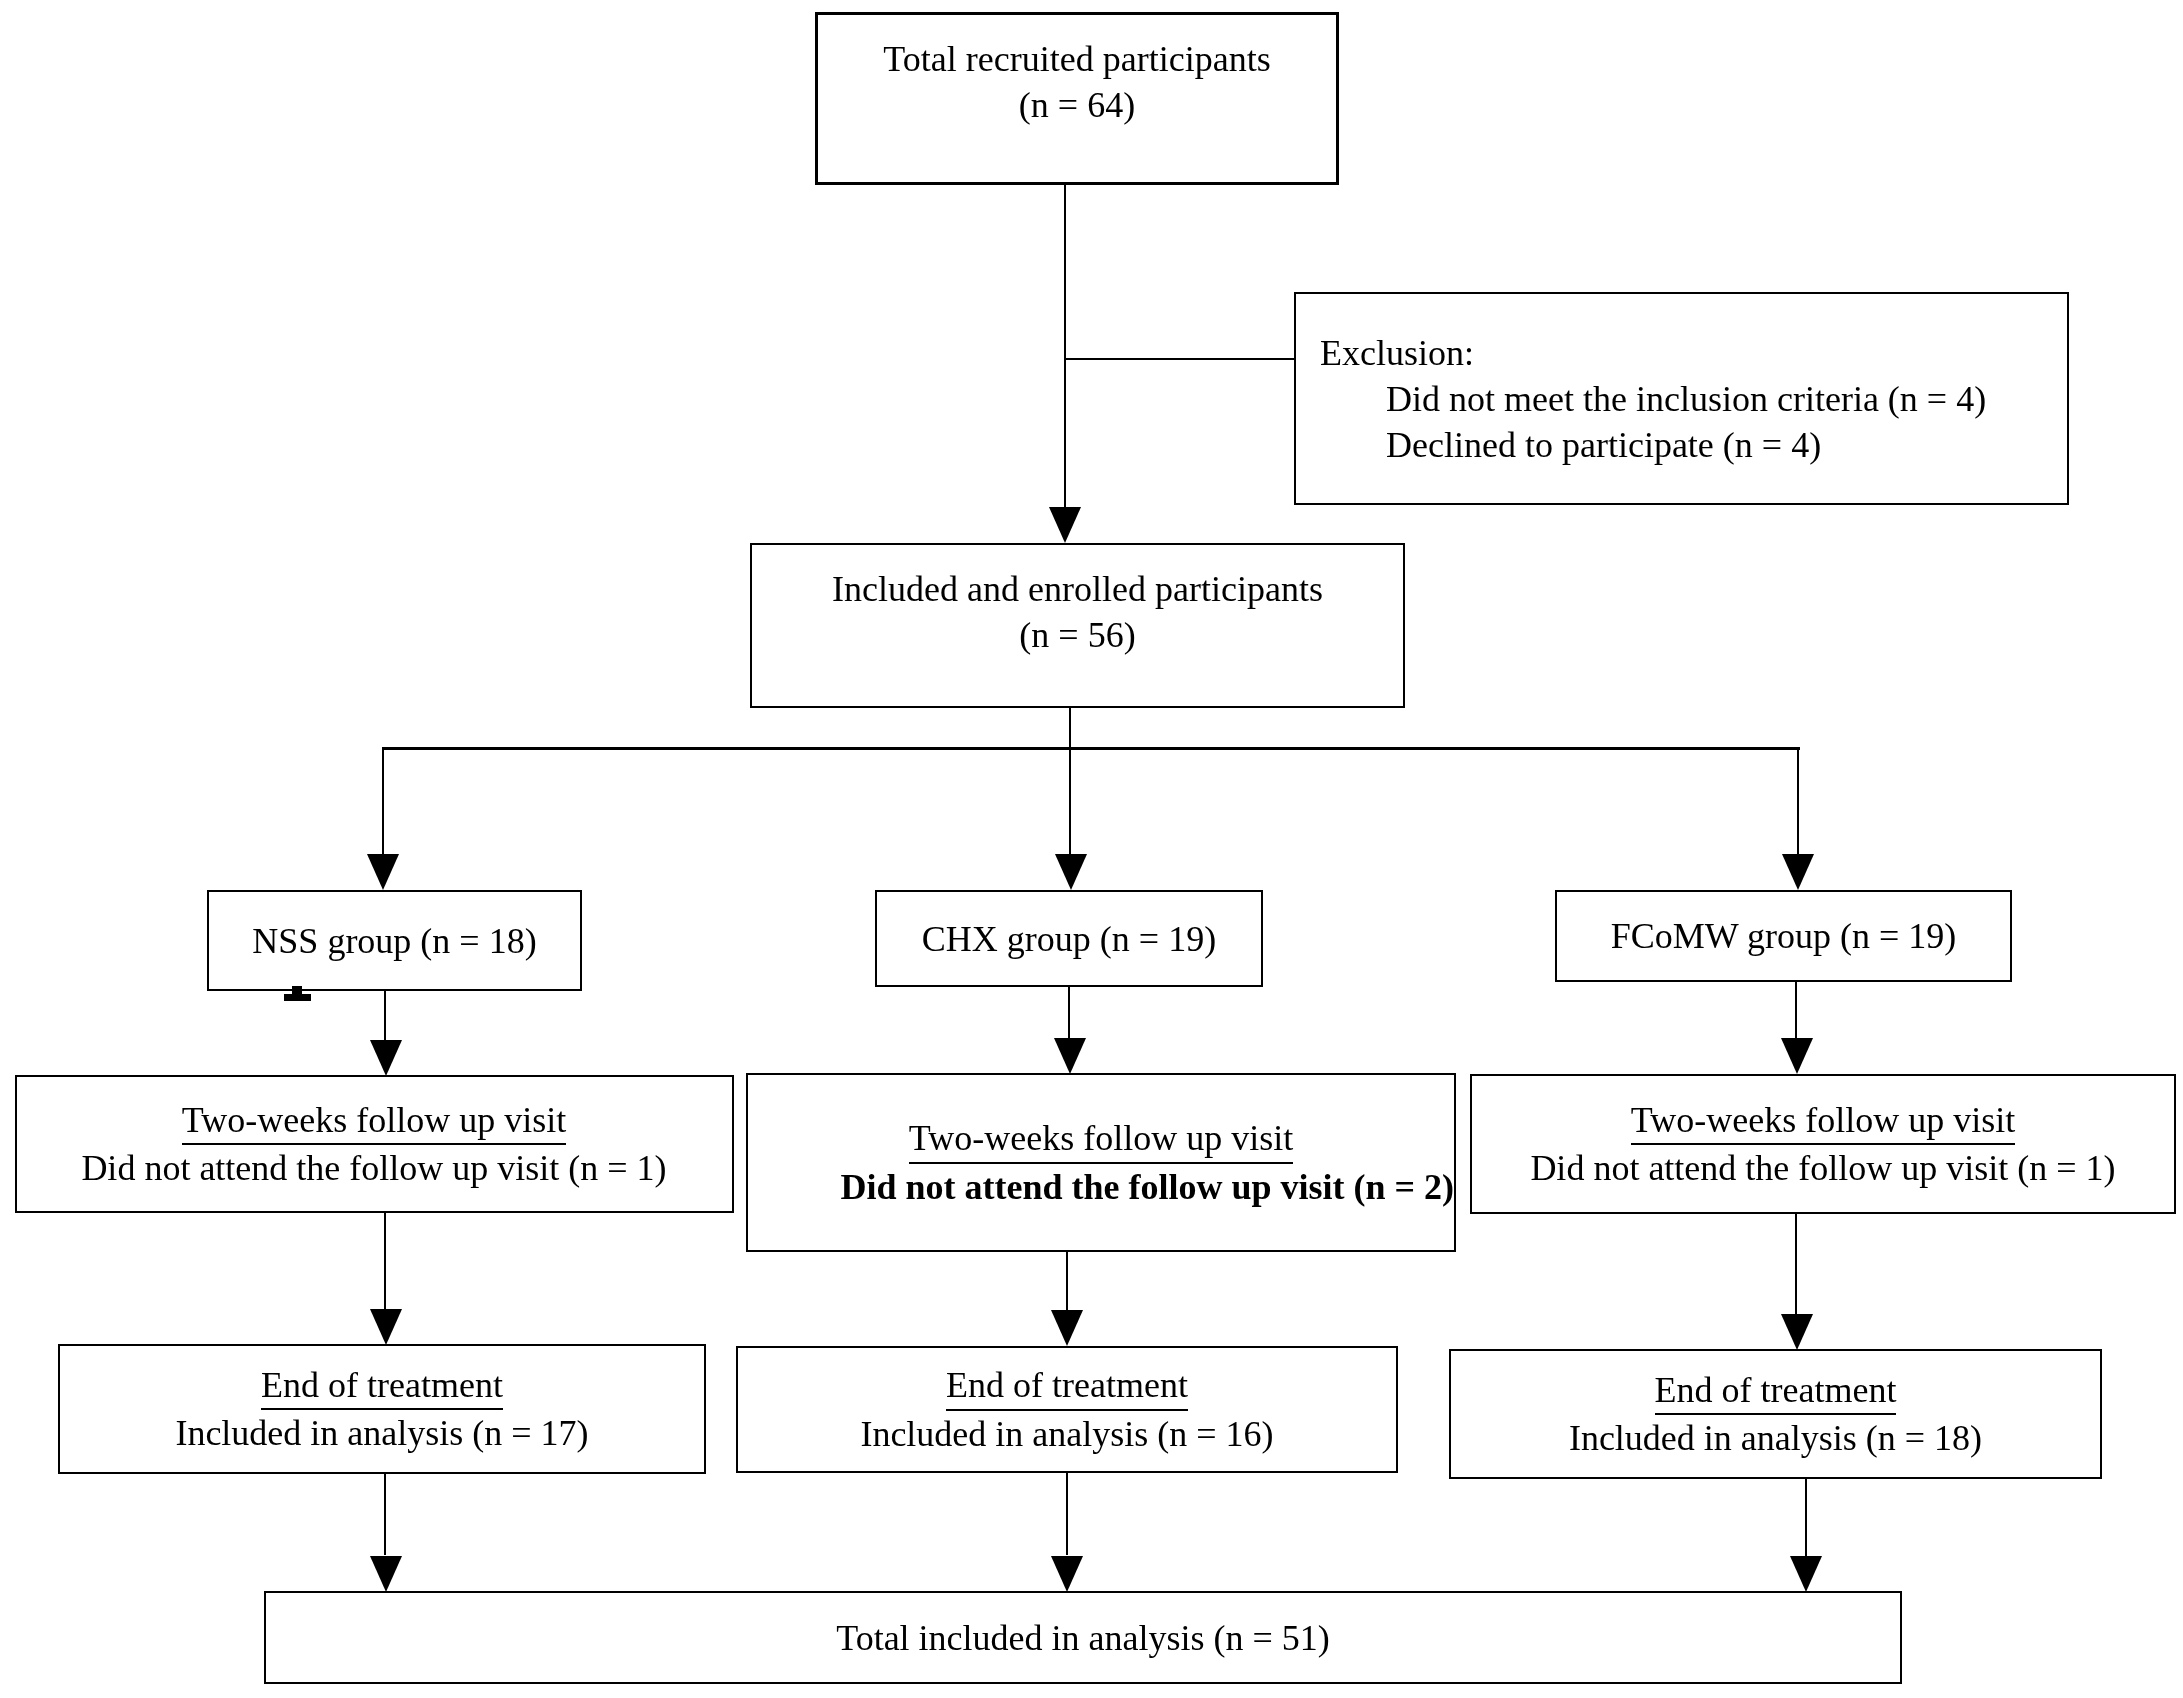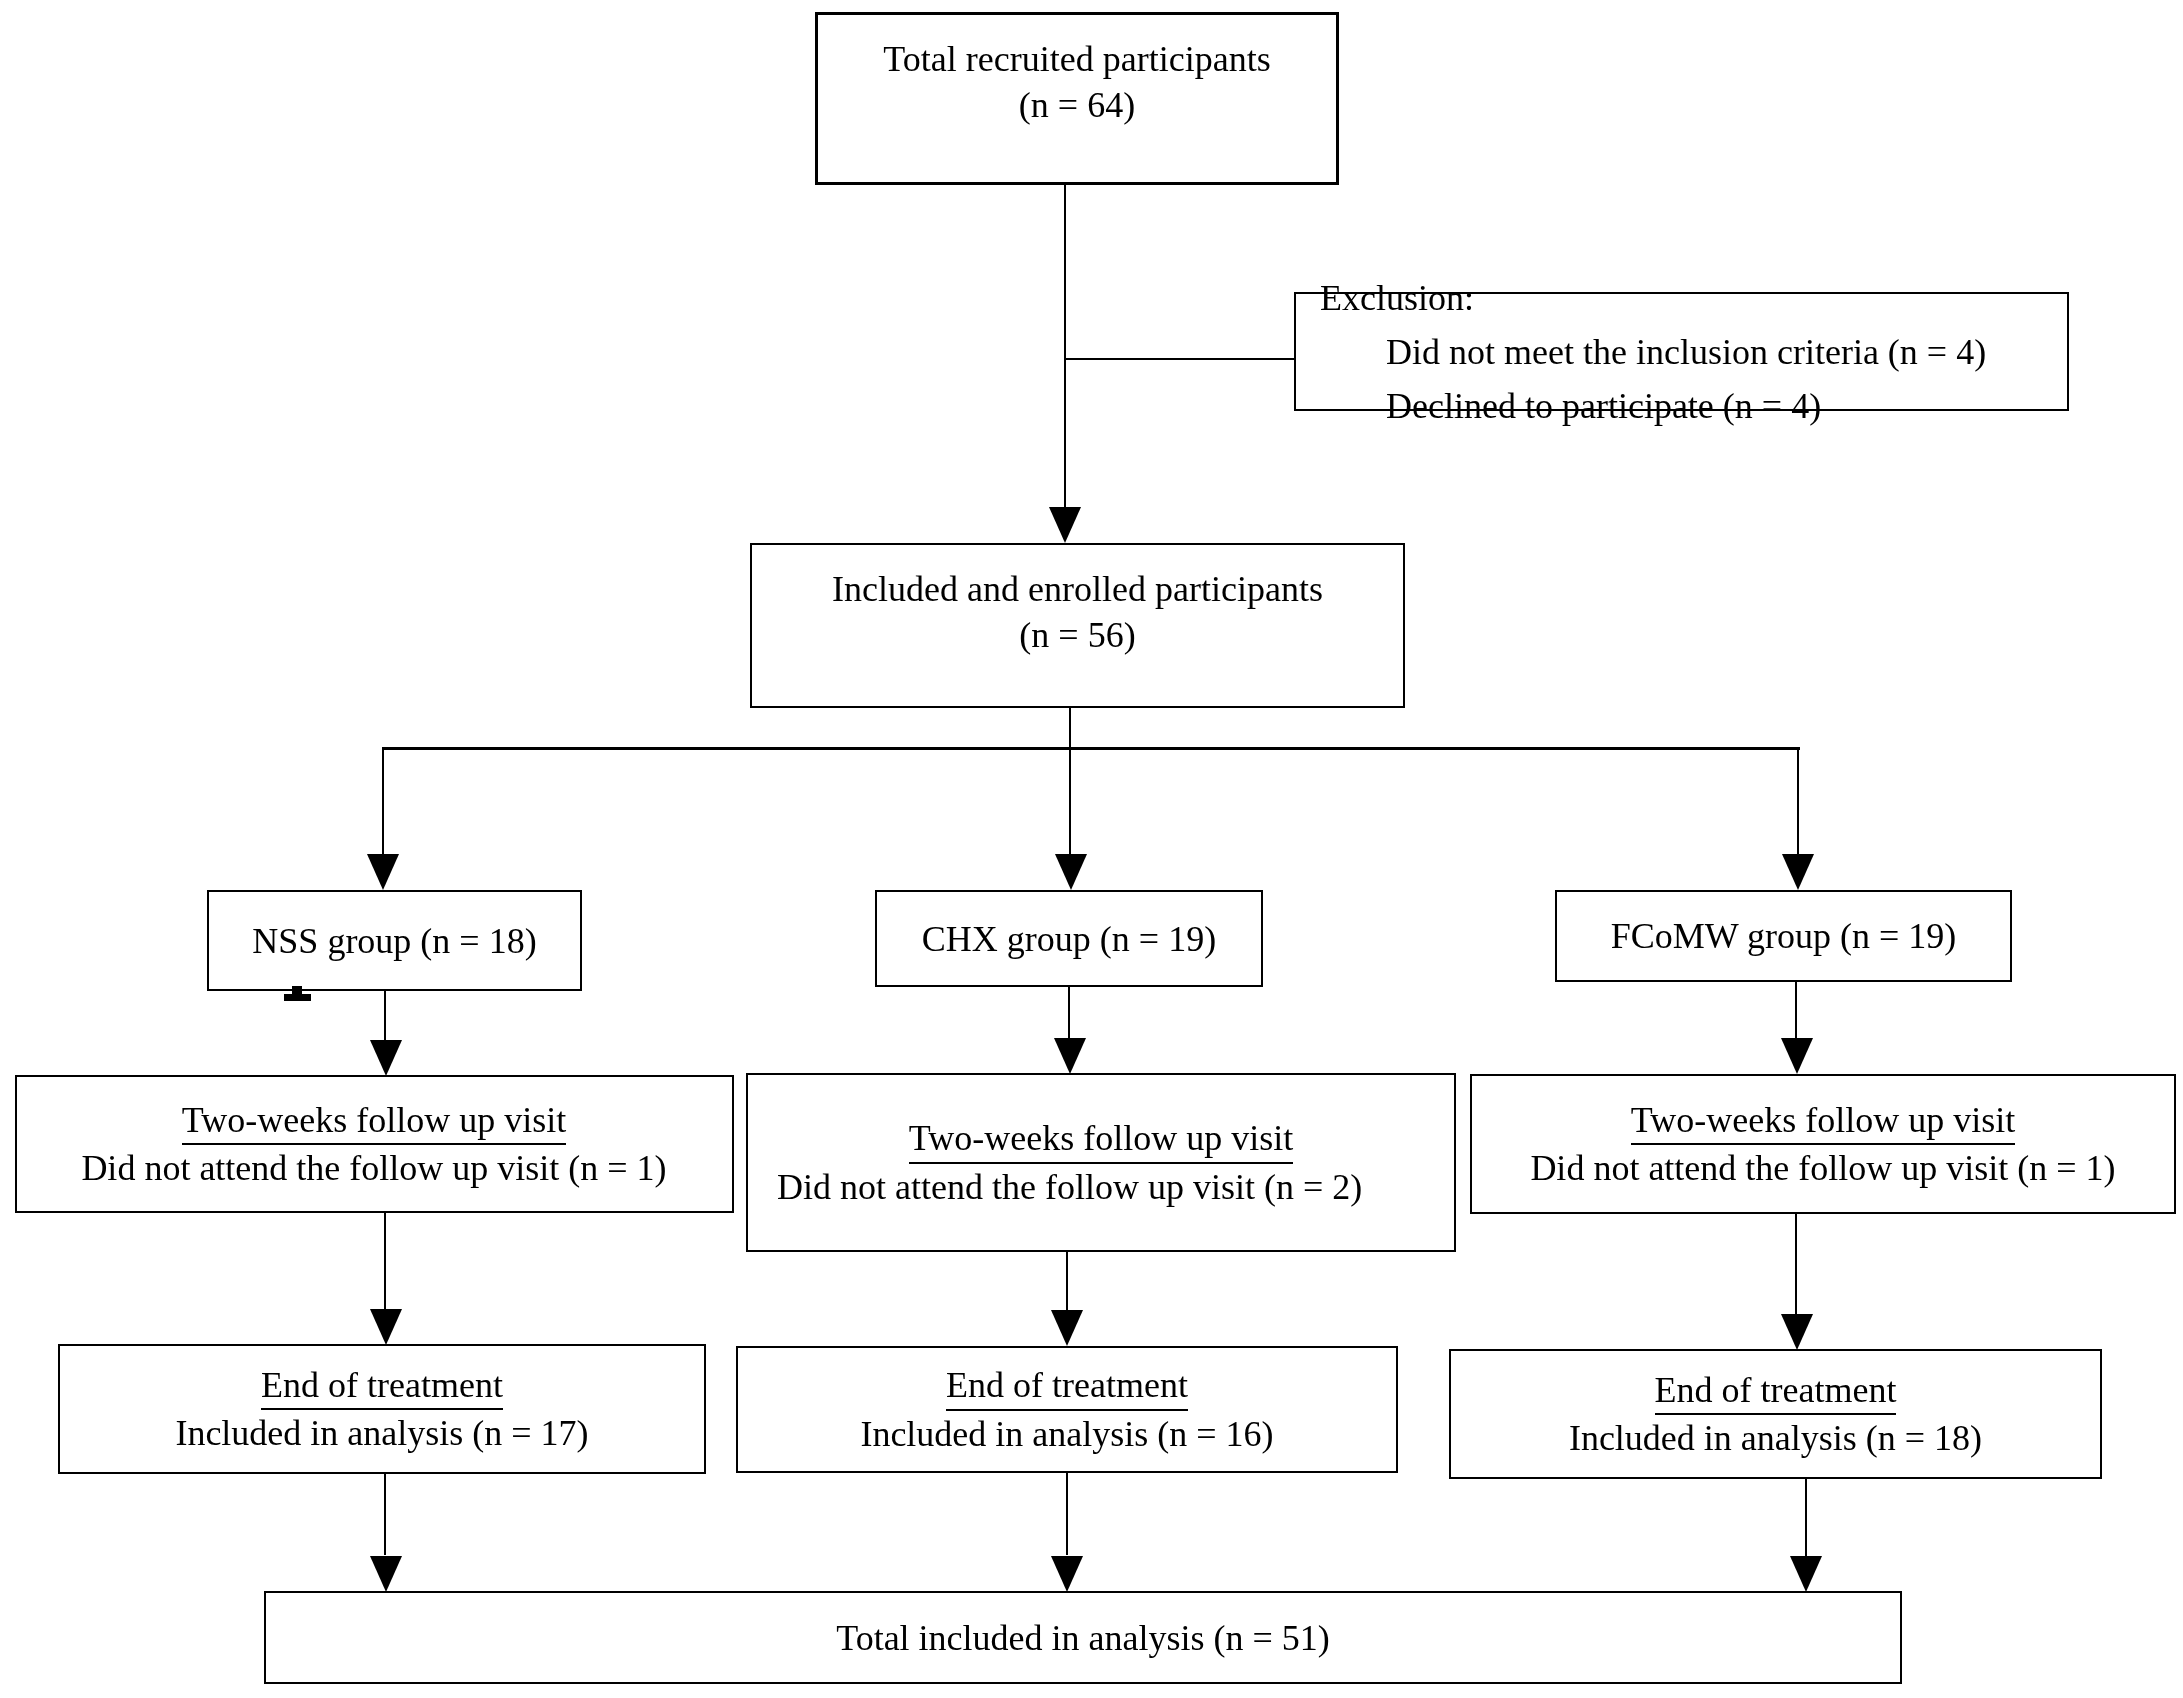--- a/index.html
+++ b/index.html
@@ -33,30 +33,30 @@
     justify-content: flex-start;
     padding-top: 21px;
   }
   .u {
     border-bottom: 2.4px solid #000000;
     padding-bottom: 0.8px;
     display: inline-block;
   }
   
   #box-recruited   { left: 815px; top: 12px;   width: 524px;  height: 173px; border-width: 3.2px; text-align: center; }
-  #box-exclusion   { left: 1294px; top: 292px;  width: 775px;  height: 119px;
-                     align-items: flex-start; text-align: left; padding-left: 24px; gap: 8px; }
+  #box-exclusion   { left: 1294px; top: 292px;  width: 775px;  height: 213px;
+                     align-items: flex-start; text-align: left; padding-left: 24px; }
   #box-exclusion .excl-item { padding-left: 66px; }
   #box-enrolled    { left: 750px;  top: 543px;  width: 655px;  height: 165px; }
   #box-group-nss   { left: 207px;  top: 890px; width: 375px;  height: 101px; }
   #box-group-chx   { left: 875px; top: 890px; width: 388px;  height: 97px; }
   #box-group-fcomw { left: 1555px; top: 890px; width: 457px;  height: 92px; }
   #box-fu-nss      { left: 14.5px;   top: 1075px; width: 719px;  height: 138px; }
   #box-fu-chx      { left: 746px;  top: 1073px; width: 710px;  height: 179px; }
-  #box-fu-chx .body { align-self: stretch; text-align: left; padding-left: 29px; }
+  #box-fu-chx .body { align-self: stretch; text-align: right; padding-left: 10px; font-weight: bold; }
   #box-fu-fcomw    { left: 1470px; top: 1074px; width: 706px;  height: 140px; }
   #box-end-nss     { left: 58px;   top: 1344px; width: 648px;  height: 130px; }
   #box-end-chx     { left: 736px;  top: 1346px; width: 662px;  height: 127px; }
   #box-end-fcomw   { left: 1449px; top: 1349px; width: 653px;  height: 130px; }
   #box-total       { left: 264px;  top: 1591px; width: 1638px; height: 93px; }
   
   .vline { position: absolute; width: 2.4px;  background: #000000; }
   .hline { position: absolute; height: 2.4px; background: #000000; }
   .arrowhead {
     position: absolute;

